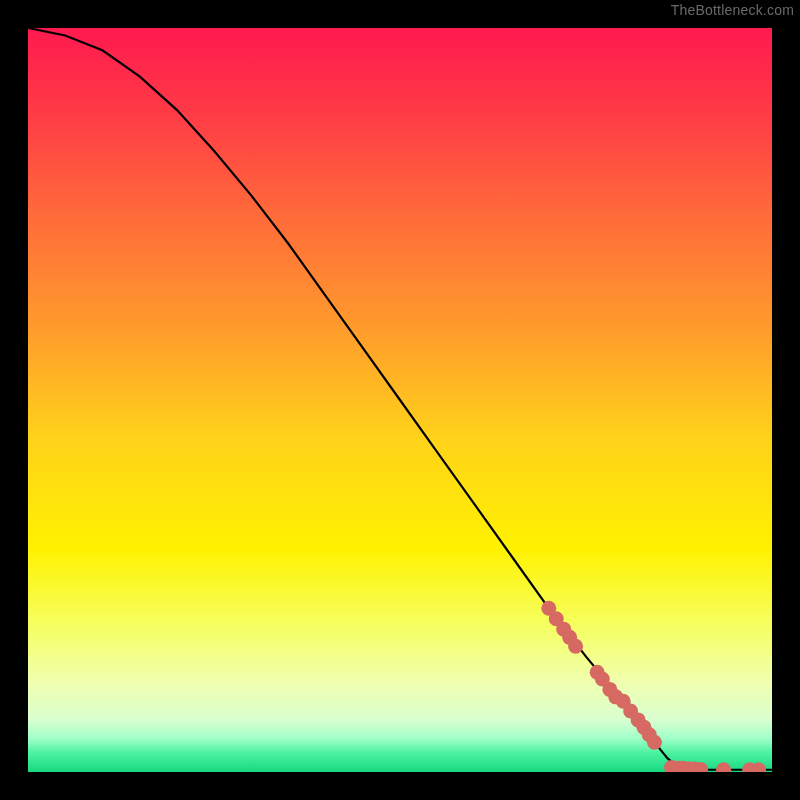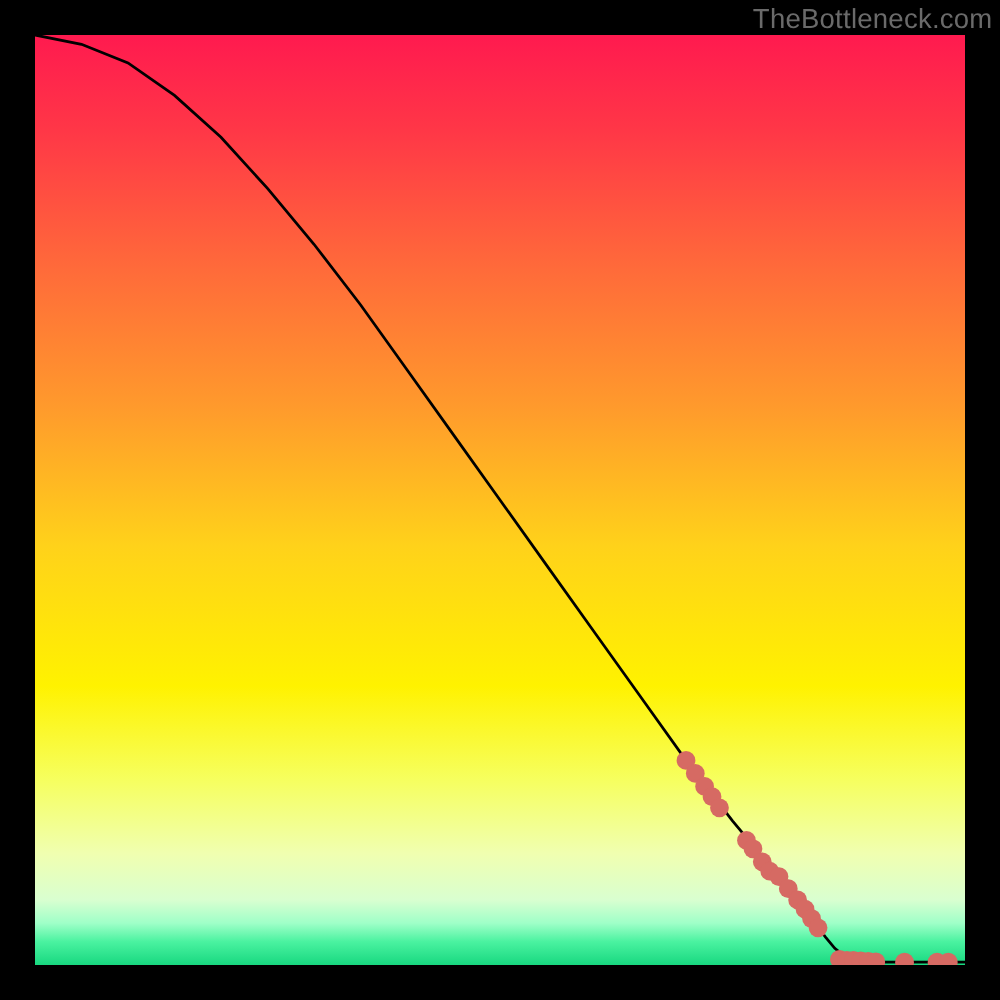--- a/index.html
+++ b/index.html
@@ -14,21 +14,21 @@
     position: relative;
     width: 800px;
     height: 800px;
     background: #000;
   }
   .watermark {
     position: absolute;
     top: 2px;
     right: 6px;
     color: #6a6a6a;
-    font-size: 22px;
+    font-size: 14px;
     font-weight: 500;
     letter-spacing: 0.2px;
   }
   .plot {
     position: absolute;
     left: 28px;
     top: 28px;
     width: 744px;
     height: 744px;
     overflow: hidden;

